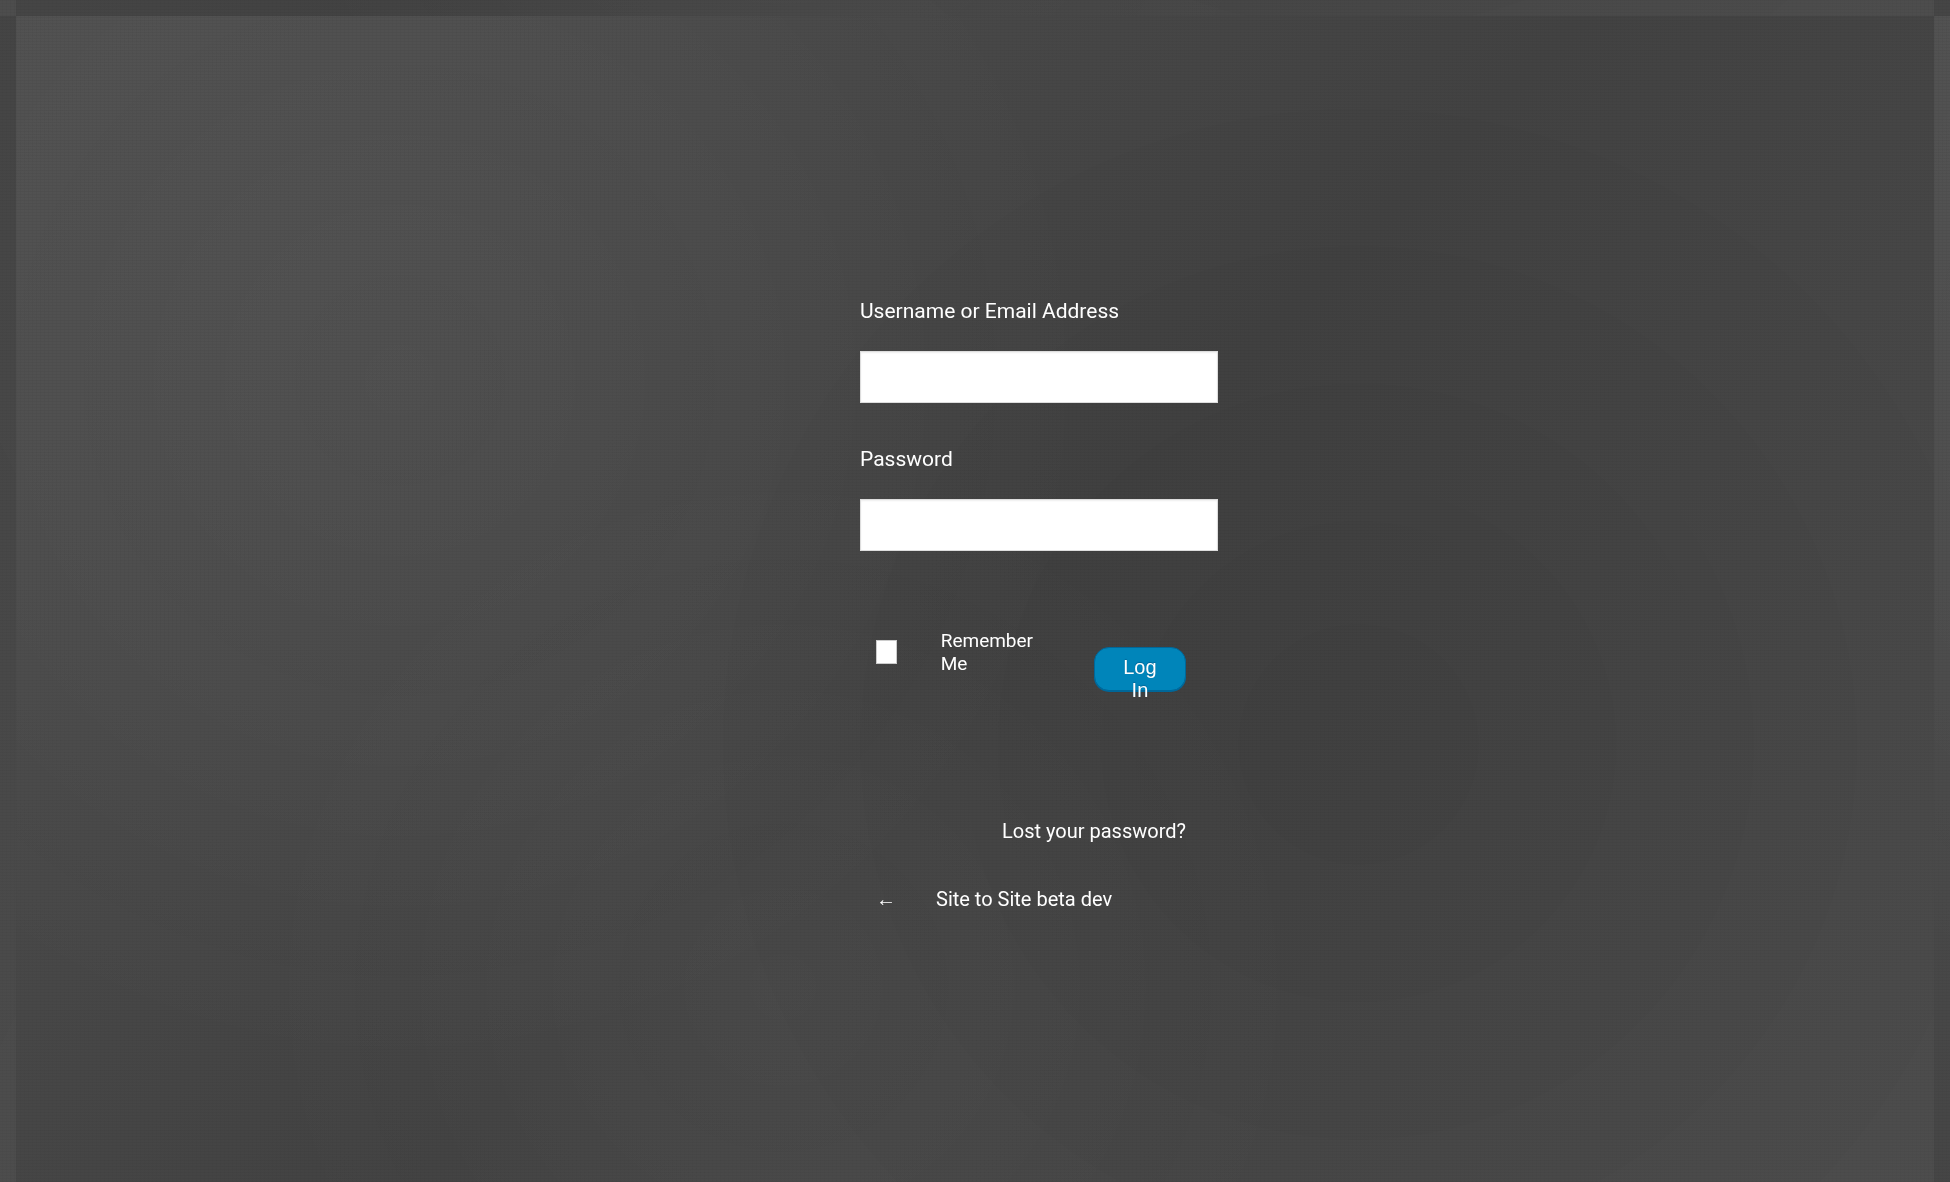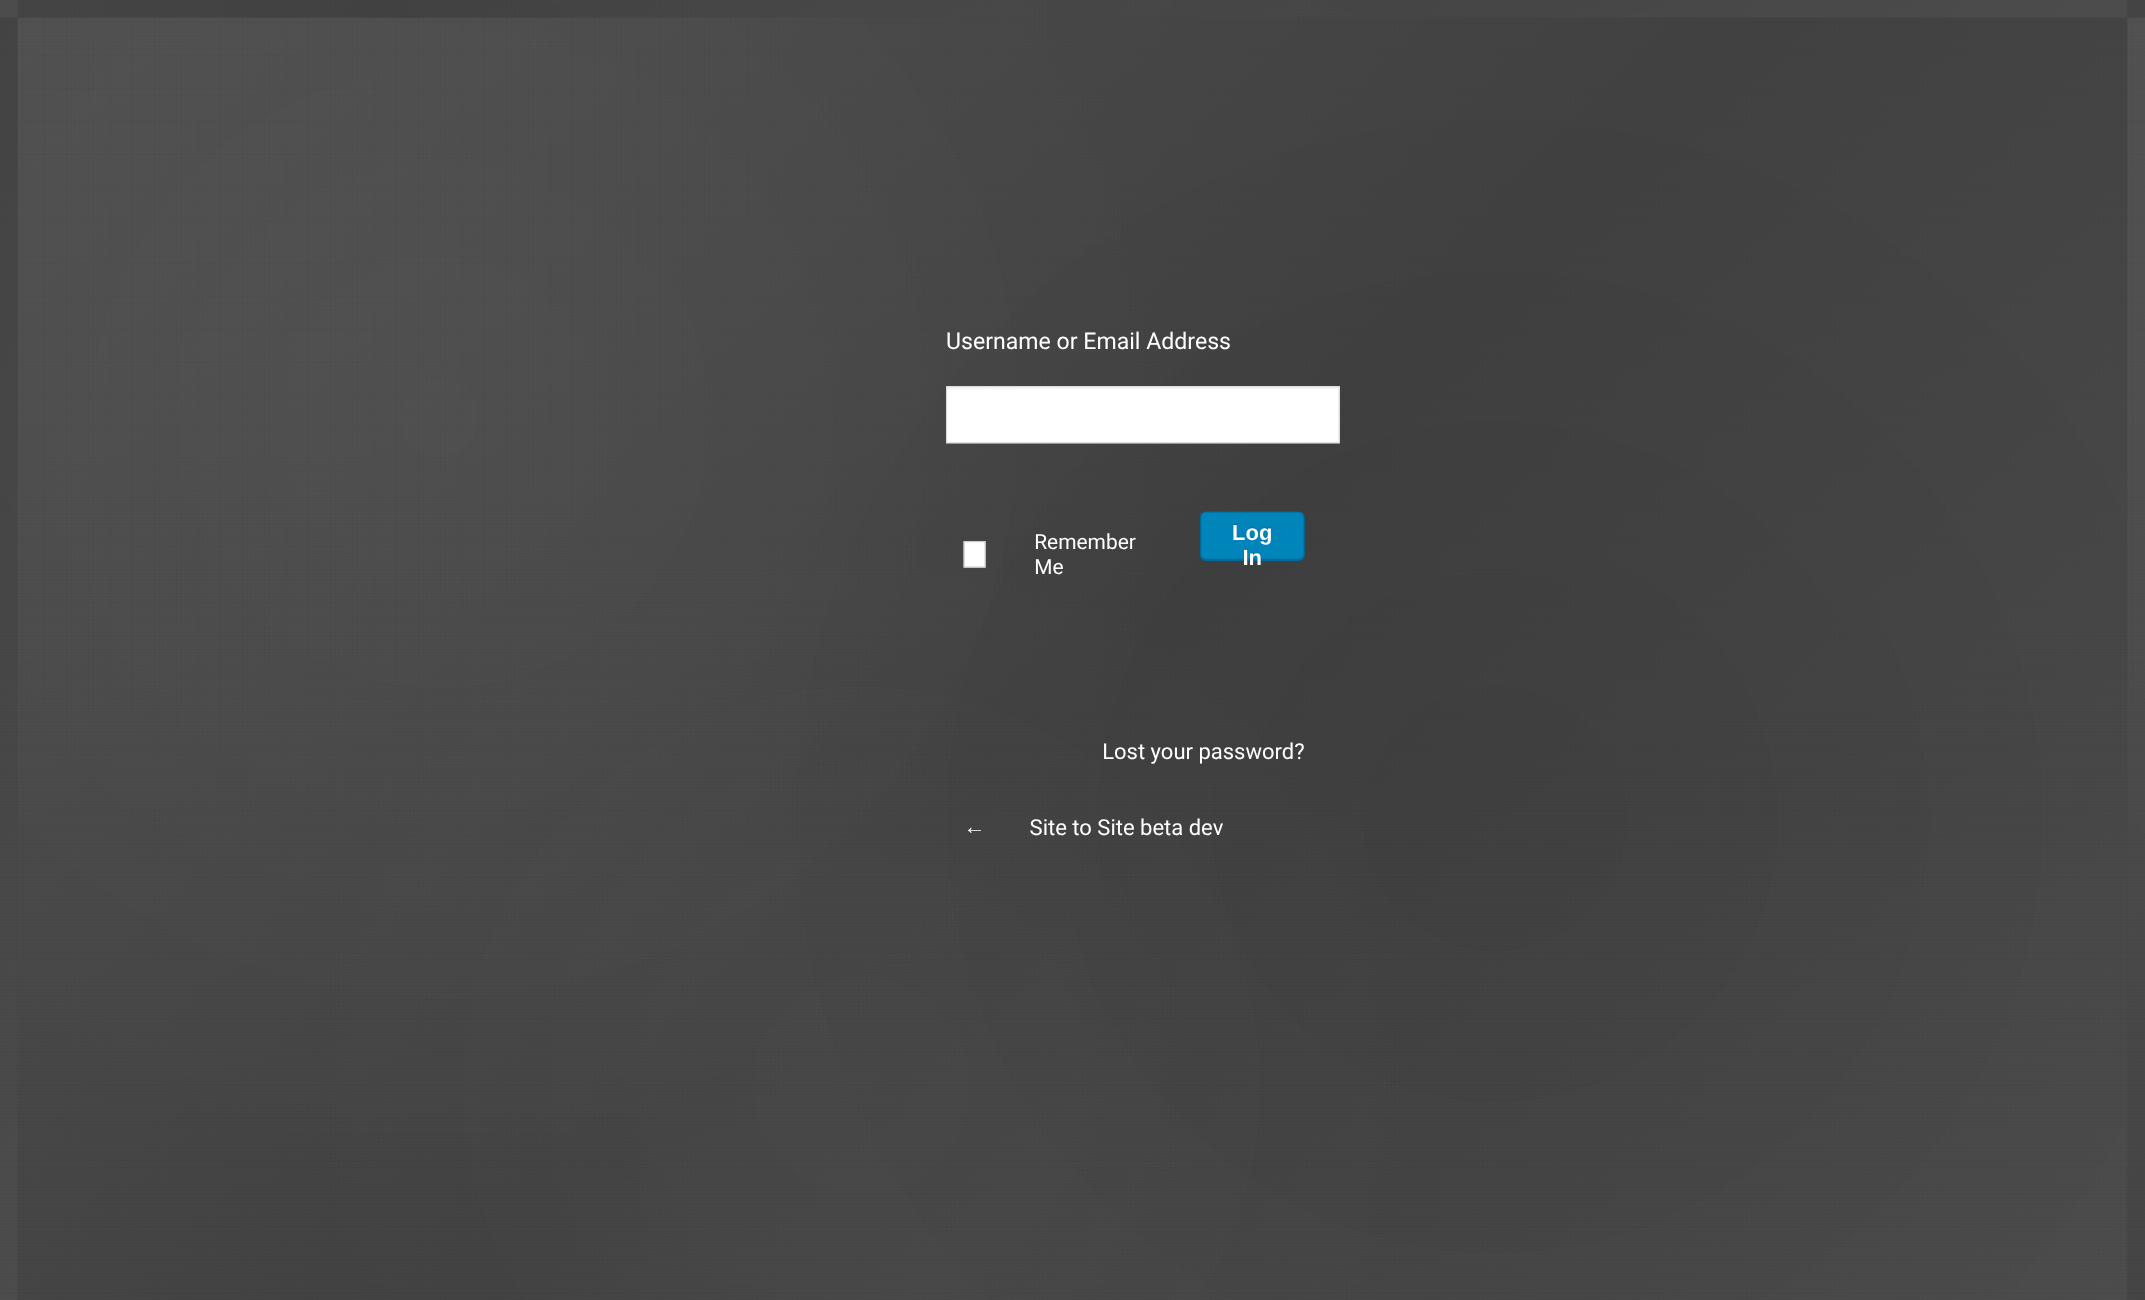--- a/index.html
+++ b/index.html
@@ -51,21 +51,21 @@
       border: 1px solid #dddddd;
       box-shadow: inset 0 1px 2px rgba(0,0,0,0.07);
       font-size: 24px;
       padding: 6px 10px;
       outline: none;
     }
 
     .form-footer {
       display: flex;
       justify-content: space-between;
-      align-items: flex-start;
+      align-items: flex-end;
       margin-top: 30px;
     }
 
     .remember-wrap {
       display: flex;
       align-items: center;
       gap: 12px;
     }
 
     .checkbox {
@@ -83,24 +83,24 @@
       font-size: 19px;
       font-weight: 400;
       cursor: pointer;
     }
 
     .login-button {
       background-color: #0085ba;
       border: 1px solid #006799;
       color: #ffffff;
       font-size: 20px;
-      font-weight: 700;
+      font-weight: 400;
       padding: 8px 20px;
       cursor: pointer;
-      border-radius: 5px;
+      border-radius: 15px;
       box-shadow: 0 1px 0 #006799;
       text-shadow: 0 -1px 1px #006799;
       height: 44px;
     }
 
     .links {
       margin-top: 112px;
     }
 
     .link {
@@ -127,20 +127,24 @@
 </head>
 <body>
 
 <div class="login-container">
 
   <div class="field-group">
     <label class="field-label">Username or Email Address</label>
     <input type="text" class="text-input" value="" style="">
   </div>
 
+  <div class="field-group">
+    <label class="field-label">Password</label>
+    <input type="password" class="text-input" value="" style="">
+  </div>
 
   <div class="form-footer">
     <div class="remember-wrap">
       <input type="checkbox" class="checkbox" id="rememberme" style="">
       <label for="rememberme" class="remember-label">Remember Me</label>
     </div>
     <button class="login-button">Log In</button>
   </div>
 
   <div class="links">

